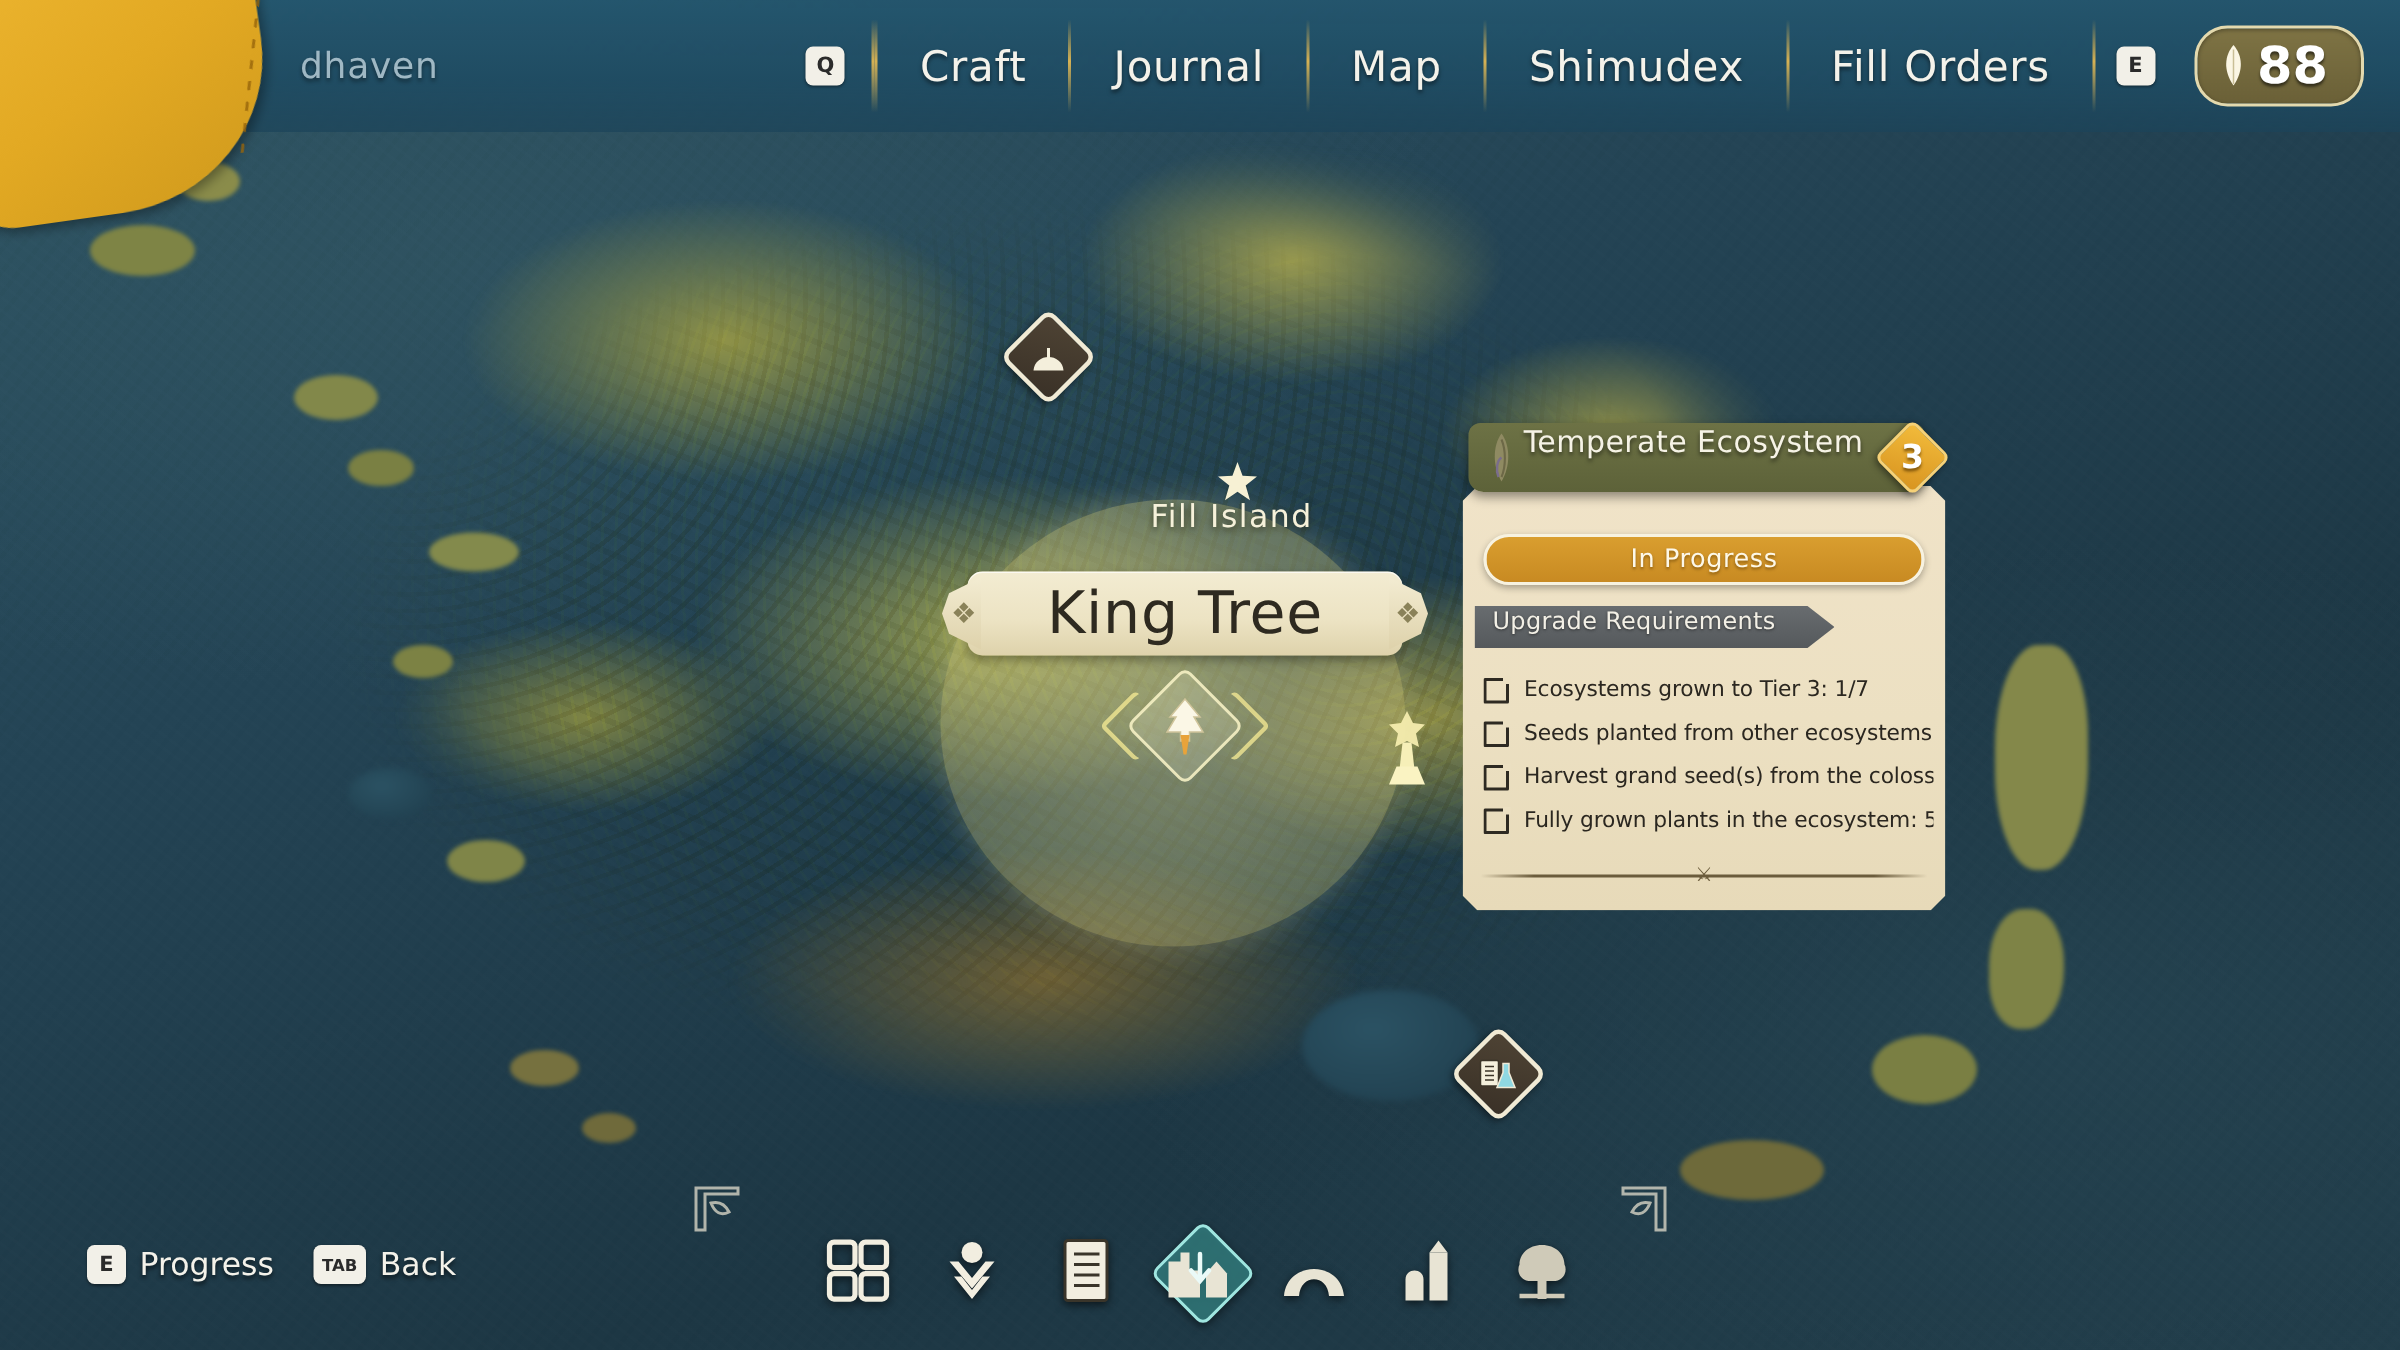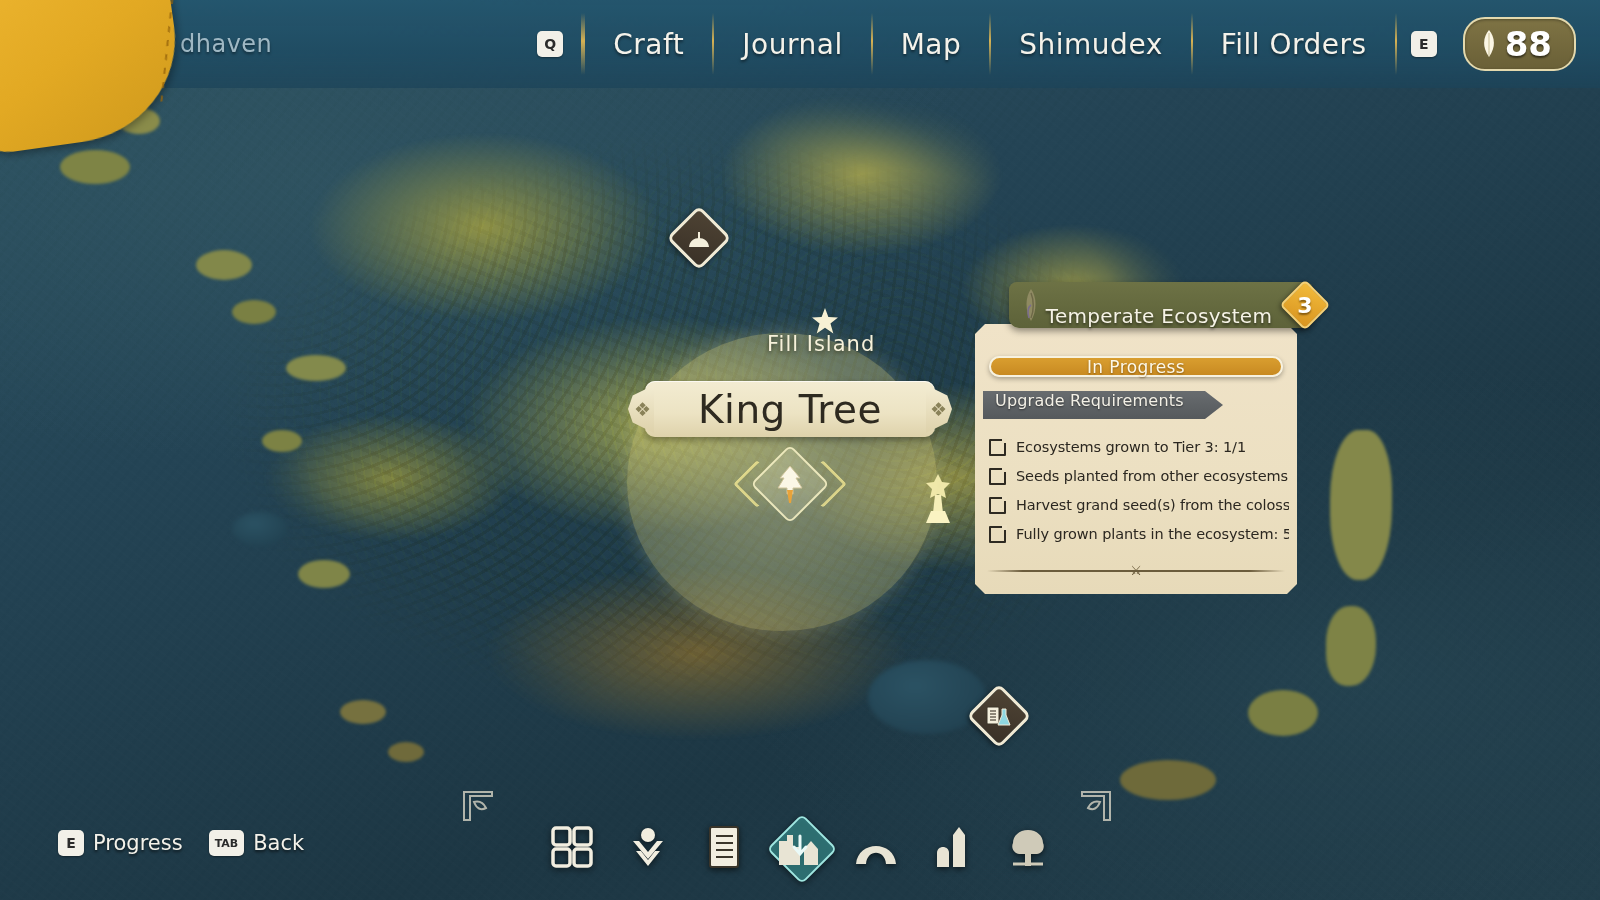--- a/index.html
+++ b/index.html
@@ -74,21 +74,21 @@
   }
 
   
   .topbar {
     position: absolute; left: 0; top: 0; width: 1600px; height: 88px;
     background:
       linear-gradient(180deg, rgba(36,86,110,.94) 0%, rgba(31,76,99,.92) 60%, rgba(28,68,90,.72) 100%);
     backdrop-filter: blur(1px);
     display: flex; align-items: center;
   }
-  .topbar-inner { display: flex; align-items: center; width: 100%; height: 100%; }
+  .topbar-inner { display: flex; align-items: center; width: 100%; height: 100%; margin-left: 20px; }
   .nav-divider { width: 2px; height: 62px; background: linear-gradient(180deg, rgba(214,178,84,0) 0%, #d6b254 45%, rgba(214,178,84,0) 100%); flex: 0 0 auto; }
   .nav-item {
     color: #f4f2ea; font-size: 28px; letter-spacing: .5px;
     padding: 0 28px; white-space: nowrap; cursor: pointer;
     text-shadow: 0 2px 3px rgba(0,0,0,.5);
     font-family: "DejaVu Sans", sans-serif;
   }
   .nav-item.dim { color: #b6cbd5; opacity: .85; font-size: 24px; }
   .keycap {
     display: inline-flex; align-items: center; justify-content: center;
@@ -208,24 +208,24 @@
   }
   .panel-body {
     position: relative; margin-top: -4px; padding: 30px 0 16px 0;
     background: linear-gradient(180deg, #f0e3c8 0%, #ece0c2 55%, #e7dab9 100%);
     border-radius: 4px;
     box-shadow: 0 5px 16px rgba(0,0,0,.4);
     clip-path: polygon(0 10px, 10px 0, calc(100% - 10px) 0, 100% 10px, 100% calc(100% - 10px), calc(100% - 10px) 100%, 10px 100%, 0 calc(100% - 10px));
   }
   .panel-header {
     position: relative; height: 46px; z-index: 3;
-    margin-left: 34px; width: 304px;
+    margin-left: 4px; width: 304px;
     background: linear-gradient(180deg, #6d7245, #5d6239);
     border-radius: 8px 8px 10px 10px;
-    display: flex; align-items: flex-end;
+    display: flex; align-items: flex-start;
     box-shadow: 0 3px 7px rgba(0,0,0,.42);
   }
   .panel-title {
     flex: 1; text-align: center; color: #f6f3e6; font-size: 20px;
     letter-spacing: .3px; text-shadow: 0 2px 3px rgba(0,0,0,.55);
     padding-left: 18px; padding-right: 22px;
   }
   .seed-icon {
     position: absolute; left: 10px; top: 5px; width: 24px; height: 36px;
   }
@@ -236,21 +236,21 @@
     border: 2px solid #f6d177;
     box-shadow: 0 2px 5px rgba(0,0,0,.45);
   }
   .tier-num {
     position: absolute; inset: 0; transform: rotate(-45deg);
     display: flex; align-items: center; justify-content: center;
     color: #fff; font-size: 22px; font-weight: bold;
     text-shadow: 0 2px 2px rgba(90,55,0,.7);
   }
   .status-btn {
-    margin: 2px 14px 0 14px; height: 21px;
+    margin: 2px 14px 0 14px; height: 34px;
     background: linear-gradient(180deg, #d99e2f, #c88a22);
     border: 2px solid #f7f2e0; border-radius: 18px;
     display: flex; align-items: center; justify-content: center;
     box-shadow: 0 2px 5px rgba(0,0,0,.3);
     cursor: pointer;
   }
   .status-text { color: #fdf8e8; font-size: 17px; letter-spacing: .4px; text-shadow: 0 1px 2px rgba(90,55,0,.6); }
   .section-tab {
     position: relative; margin: 14px 0 0 8px; width: 240px; height: 28px;
     background: linear-gradient(180deg, #686c6f, #55595c);
@@ -450,21 +450,21 @@
         <span class="status-text">In Progress</span>
       </div>
 
       <div class="section-tab">
         <span class="section-label">Upgrade Requirements</span>
       </div>
 
       <div class="req-list">
         <div class="req-row">
           <span class="req-box"></span>
-          <span class="req-text">Ecosystems grown to Tier 3: 1/1</span>
+          <span class="req-text">Ecosystems grown to Tier 3: 1/7</span>
         </div>
         <div class="req-row">
           <span class="req-box"></span>
           <span class="req-text">Seeds planted from other ecosystems: 0/10</span>
         </div>
         <div class="req-row">
           <span class="req-box"></span>
           <span class="req-text">Harvest grand seed(s) from the colossal tree: 0/1</span>
         </div>
         <div class="req-row">

